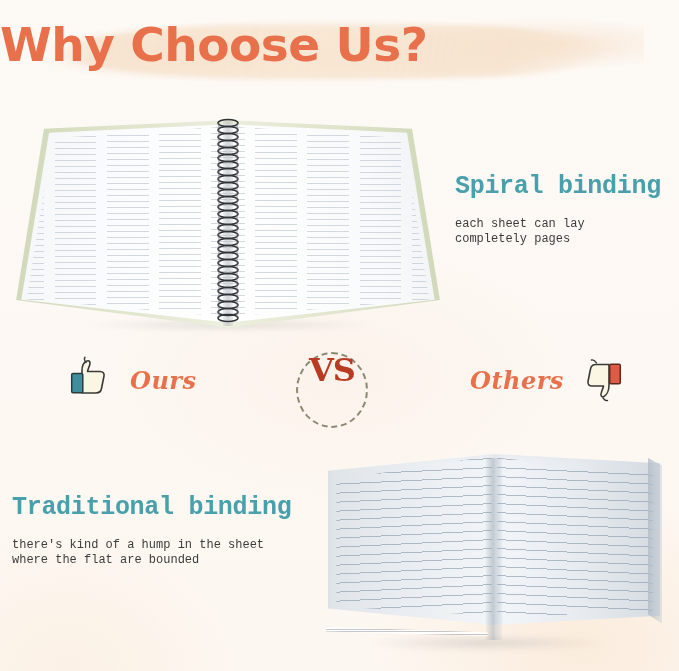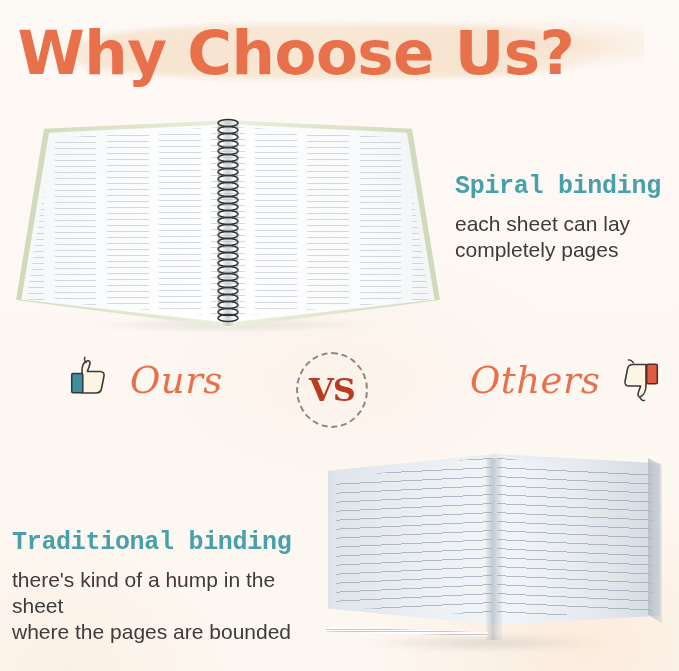--- a/index.html
+++ b/index.html
@@ -54,24 +54,23 @@
     height: 52px;
     background: linear-gradient(100deg, rgba(246,226,205,0) 0%, rgba(246,226,205,0.85) 8%, rgba(248,231,212,0.9) 45%, rgba(246,226,205,0.8) 82%, rgba(246,226,205,0) 100%);
     border-radius: 40% 30% 35% 45% / 60% 55% 45% 50%;
     filter: blur(2px);
   }
   .page-title {
     position: absolute;
     left: 0;
     top: 9px;
     width: 592px;
-    text-align: center;
     font-family: "DejaVu Sans", sans-serif;
     font-weight: bold;
-    font-size: 61px;
+    font-size: 47px;
     letter-spacing: -0.5px;
     color: #e8714c;
     white-space: nowrap;
   }
 
   
   .spiral-photo {
     position: absolute;
     left: 14px;
     top: 110px;
@@ -184,23 +183,23 @@
   .heading-teal {
     font-family: Liberation Mono, monospace;
     font-weight: bold;
     font-size: 25px;
     color: #47a0ab;
     letter-spacing: -0.3px;
     line-height: 1.1;
     white-space: nowrap;
   }
   .body-text {
-    margin-top: 10px;
-    font-family: Liberation Sans, sans-serif;
-    font-size: 21px;
+    margin-top: 16px;
+    font-family: Liberation Mono, monospace;
+    font-size: 12px;
     color: #3c3c3c;
     line-height: 1.25;
   }
 
   
   .compare-row {
     position: absolute;
     left: 0;
     top: 340px;
     width: 679px;
@@ -217,41 +216,40 @@
   .cmp-others {
     position: absolute;
     left: 470px;
     top: 14px;
     display: flex;
     align-items: center;
     gap: 14px;
   }
   .cmp-label {
     font-family: "DejaVu Serif", serif;
-    font-weight: normal;
+    font-weight: bold;
     font-style: italic;
-    font-size: 37px;
+    font-size: 24px;
     color: #e8714c;
     letter-spacing: 0.5px;
   }
   .thumb-icon {
     width: 52px;
     height: 52px;
     display: block;
   }
   .vs-badge {
     position: absolute;
     left: 296px;
     top: 352px;
     width: 68px;
     height: 72px;
     border: 2px dashed #8a8a72;
     border-radius: 50%;
     display: flex;
-    align-items: center;
     justify-content: center;
   }
   .vs-text {
     font-family: "DejaVu Serif", serif;
     font-weight: bold;
     font-size: 32px;
     color: #b83b22;
     letter-spacing: -1px;
     line-height: 1;
   }
@@ -346,21 +344,21 @@
     width: 320px;
     height: 26px;
     background: radial-gradient(ellipse 155px 11px at 48% 50%, rgba(150,150,150,0.28) 0%, rgba(150,150,150,0) 78%);
     filter: blur(2.5px);
   }
 
   
   .trad-text {
     position: absolute;
     left: 12px;
-    top: 529px;
+    top: 494px;
     width: 300px;
   }
 </style>
 </head>
 <body>
 
 <div class="page">
 
   <div class="title-wrap">
     <div class="brush"></div>
@@ -467,17 +465,17 @@
     <div class="td-lines-right"></div>
     <div class="td-spine"></div>
     <div class="td-edge-right"></div>
     <div class="td-stack"></div>
   </div>
 
   <div class="trad-text">
     <div class="heading-teal">Traditional binding</div>
     <div class="body-text">
       <div>there's kind of a hump in the sheet</div>
-      <div>where the pages are bounded</div>
+      <div>where the flat are bounded</div>
     </div>
   </div>
 
 </div>
 
 </body></html>

